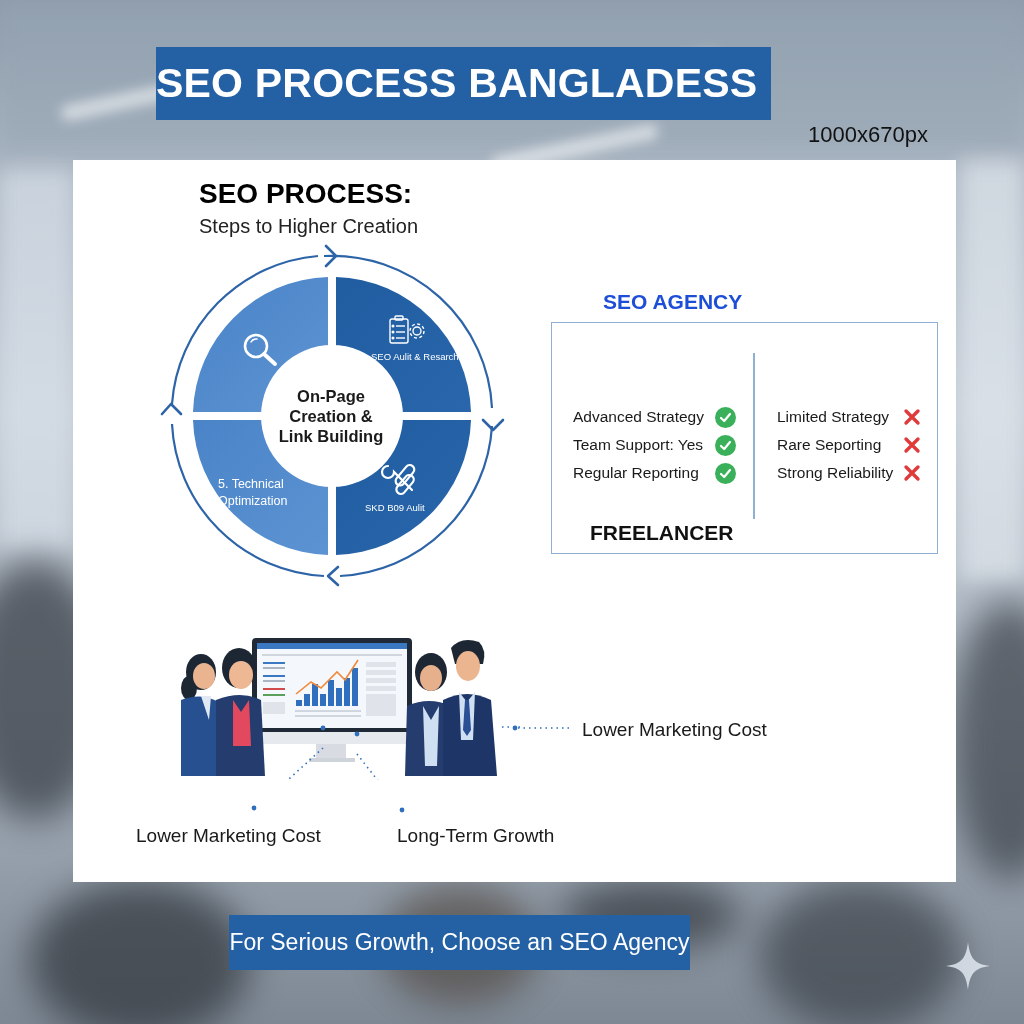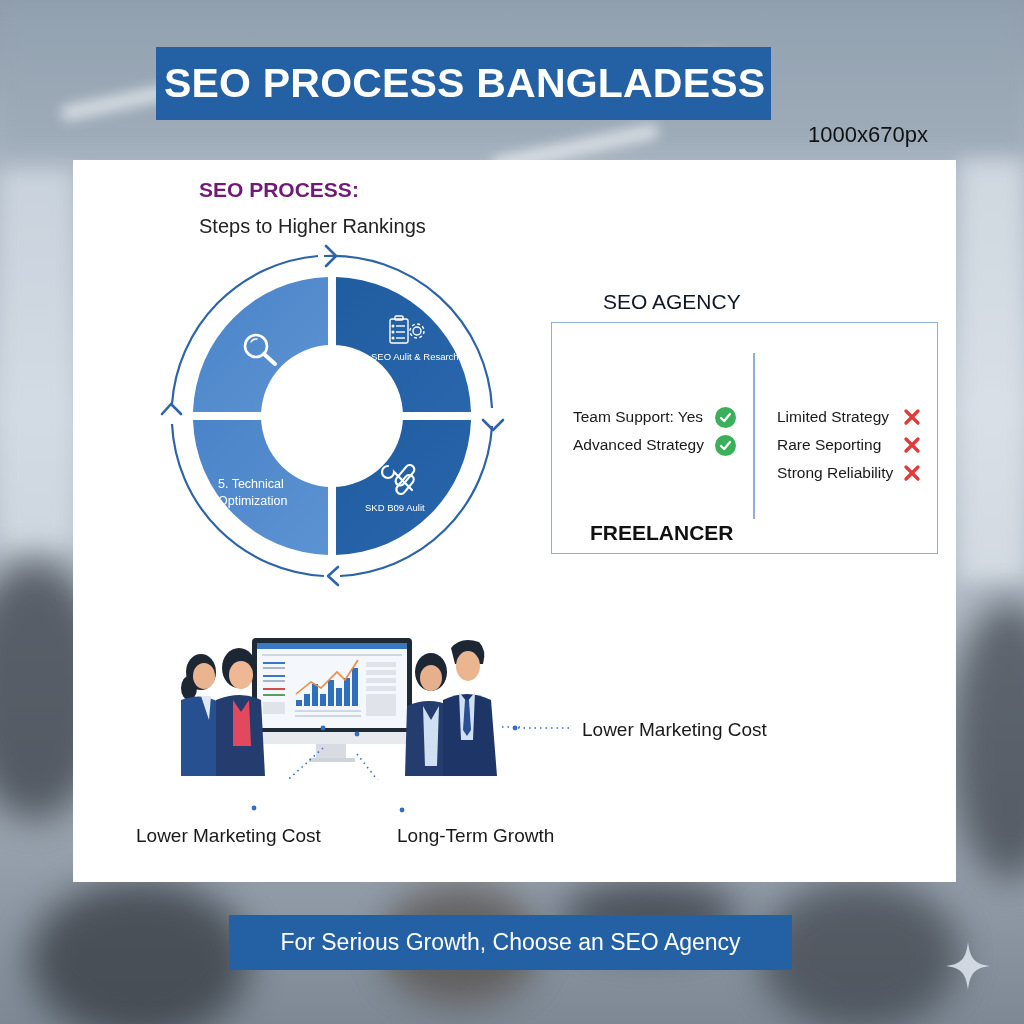--- a/index.html
+++ b/index.html
@@ -12,40 +12,40 @@
   .bg-blob { position: absolute; border-radius: 50%; filter: blur(18px); }
   .bg-light { position: absolute; background: rgba(255,255,255,0.55); filter: blur(6px); border-radius: 12px; transform: rotate(-12deg); }
   .bg-window { position: absolute; background: rgba(230,236,242,0.6); filter: blur(10px); }
 
   .title-banner {
     position: absolute; left: 156px; top: 47px; width: 615px; height: 73px;
     background: #2460a4; display: flex; align-items: center;
   }
   .title-banner span {
     color: #fff; font-weight: bold; font-size: 41px; letter-spacing: 0.2px;
-    padding-left: 8px; white-space: nowrap; font-family: "Liberation Sans", sans-serif;
+    white-space: nowrap; font-family: "Liberation Sans", sans-serif;
   }
   .dims-label { position: absolute; left: 808px; top: 122px; font-size: 22px; color: #111; }
 
   .card {
     position: absolute; left: 73px; top: 160px; width: 883px; height: 722px;
     background: #ffffff;
   }
-  .process-title { position: absolute; left: 126px; top: 18px; font-size: 21px; font-weight: bold; color: #701a75; }
+  .process-title { position: absolute; left: 126px; top: 18px; font-size: 28px; font-weight: bold; color: #000000; }
   .process-sub { position: absolute; left: 126px; top: 55px; font-size: 20px; color: #222; }
 
   .cycle { position: absolute; left: 0; top: 0; }
   .center-text {
     position: absolute; left: 196px; top: 226px; width: 124px; text-align: center;
     font-size: 16.5px; font-weight: bold; color: #1a1a1a; line-height: 20px;
   }
   .q-label { position: absolute; color: #fff; font-size: 12.5px; text-align: left; }
   .q-label.small { font-size: 9.5px; }
 
-  .agency-title { position: absolute; left: 530px; top: 130px; font-size: 21px; font-weight: normal; color: #0f172a; }
+  .agency-title { position: absolute; left: 530px; top: 130px; font-size: 21px; font-weight: bold; color: #1d4ed8; }
   .compare-box {
     position: absolute; left: 478px; top: 162px; width: 385px; height: 230px;
     border: 1.5px solid #8fb0d3;
   }
   .compare-divider { position: absolute; left: 201px; top: 30px; width: 1.5px; height: 166px; background: #8fb0d3; }
   .compare-list { position: absolute; top: 80px; }
   .compare-list.left { left: 21px; }
   .compare-list.right { left: 225px; }
   .compare-row { display: flex; align-items: center; height: 28px; font-size: 15.5px; color: #1a1a1a; }
   .compare-row .lbl { white-space: nowrap; }
@@ -55,21 +55,21 @@
     width: 21px; height: 21px; border-radius: 50%; background: #3bb05a;
     display: inline-flex; align-items: center; justify-content: center; margin-left: 2px;
   }
   .cross-icon { width: 22px; height: 22px; display: inline-flex; align-items: center; justify-content: center; }
   .freelancer-title { position: absolute; left: 38px; top: 198px; font-size: 21px; font-weight: bold; color: #111; }
 
   .illustration { position: absolute; left: 88px; top: 470px; }
   .dotted-label { position: absolute; font-size: 19px; color: #1a1a1a; font-weight: 500; white-space: nowrap; }
 
   .cta-banner {
-    position: absolute; left: 229px; top: 915px; width: 563px; height: 55px;
+    position: absolute; left: 229px; top: 915px; width: 461px; height: 55px;
     background: #2460a4; display: flex; align-items: center; justify-content: center;
   }
   .cta-banner span { color: #fff; font-size: 23px; font-weight: 500; white-space: nowrap; }
   .sparkle-icon { position: absolute; left: 944px; top: 940px; }
 </style>
 </head>
 <body>
 
 <div>
   <div class="bg-window" style="left:0;top:0;width:1024px;height:150px;background:rgba(150,165,180,0.5);"></div>
@@ -86,21 +86,21 @@
   <div class="bg-blob" style="left:760px;top:880px;width:200px;height:150px;background:#30353b;opacity:.6"></div>
 </div>
 
 <div class="title-banner">
   <span>SEO PROCESS BANGLADESS</span>
 </div>
 <div class="dims-label">1000x670px</div>
 
 <div class="card">
   <div class="process-title">SEO PROCESS:</div>
-  <div class="process-sub">Steps to Higher Rankings</div>
+  <div class="process-sub">Steps to Higher Creation</div>
 
   <svg class="cycle" width="460" height="440" viewBox="0 0 460 440">
     <defs>
       <linearGradient id="lightq" x1="0" y1="0" x2="1" y2="1">
         <stop offset="0" stop-color="#4a84c8"></stop>
         <stop offset="1" stop-color="#5c93d2"></stop>
       </linearGradient>
       <linearGradient id="darkq" x1="0" y1="0" x2="1" y2="1">
         <stop offset="0" stop-color="#1f5ca0"></stop>
         <stop offset="1" stop-color="#2a66ab"></stop>
@@ -156,35 +156,48 @@
       </g>
     </g>
   </svg>
 
   <div class="q-label small" style="left:298px;top:191px;width:94px;">SEO Aulit &amp; Resarch</div>
   <div class="q-label small" style="left:292px;top:342px;width:90px;">SKD B09 Aulit</div>
   <div class="q-label" style="left:145px;top:316px;width:90px;line-height:17px;">
     <div>5. Technical</div>
     <div>Optimization</div>
   </div>
+  <div class="center-text">
+    <div>On-Page</div>
+    <div>Creation &amp;</div>
+    <div>Link Building</div>
+  </div>
 
   <div class="agency-title">SEO AGENCY</div>
   <div class="compare-box">
     <div class="compare-divider"></div>
     <div class="compare-list left">
       <div class="compare-row">
+        <span class="lbl">Advanced Strategy</span>
+        <span class="check-icon">
+            <svg width="13" height="13" viewBox="0 0 13 13">
+              <polyline points="2,7 5.2,10 11,3" fill="none" stroke="#fff" stroke-width="2.2" stroke-linecap="round" stroke-linejoin="round"></polyline>
+            </svg>
+          </span>
+      </div>
+      <div class="compare-row">
         <span class="lbl">Team Support: Yes</span>
         <span class="check-icon">
             <svg width="13" height="13" viewBox="0 0 13 13">
               <polyline points="2,7 5.2,10 11,3" fill="none" stroke="#fff" stroke-width="2.2" stroke-linecap="round" stroke-linejoin="round"></polyline>
             </svg>
           </span>
       </div>
       <div class="compare-row">
-        <span class="lbl">Advanced Strategy</span>
+        <span class="lbl">Regular Reporting</span>
         <span class="check-icon">
             <svg width="13" height="13" viewBox="0 0 13 13">
               <polyline points="2,7 5.2,10 11,3" fill="none" stroke="#fff" stroke-width="2.2" stroke-linecap="round" stroke-linejoin="round"></polyline>
             </svg>
           </span>
       </div>
     </div>
     <div class="compare-list right">
       <div class="compare-row">
         <span class="lbl">Limited Strategy</span>

